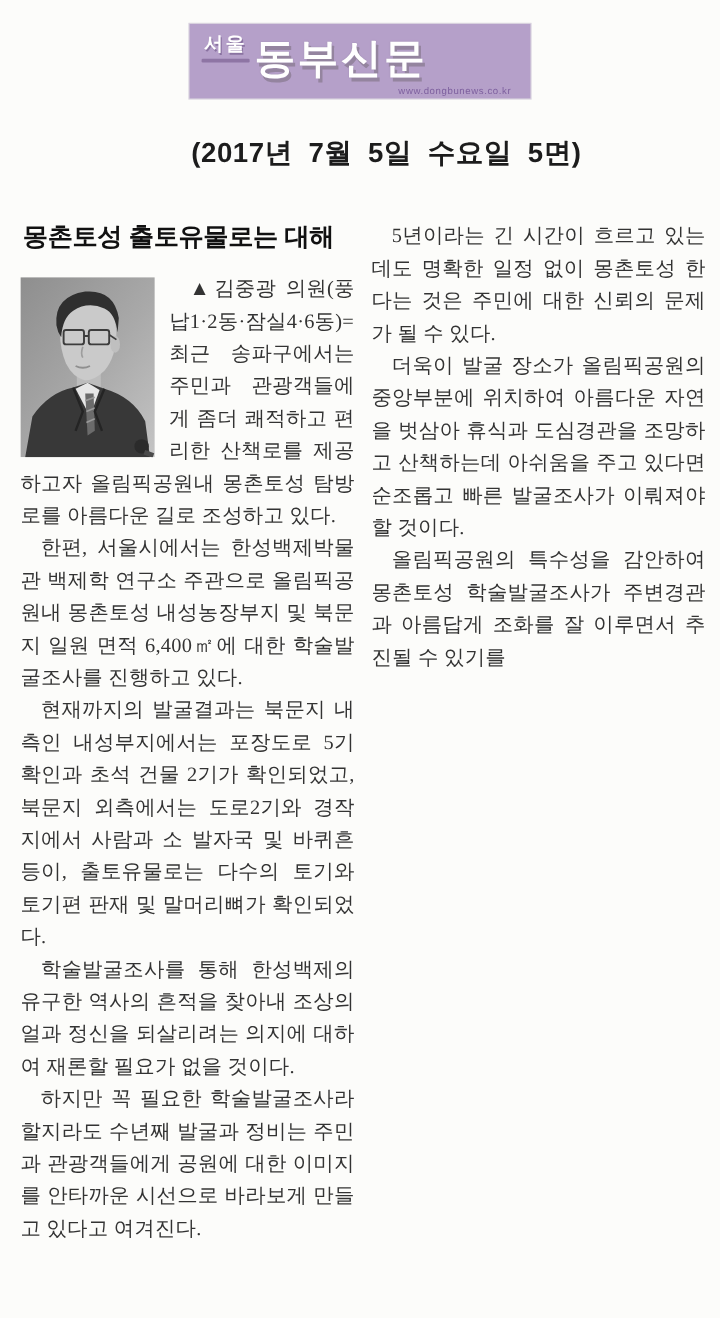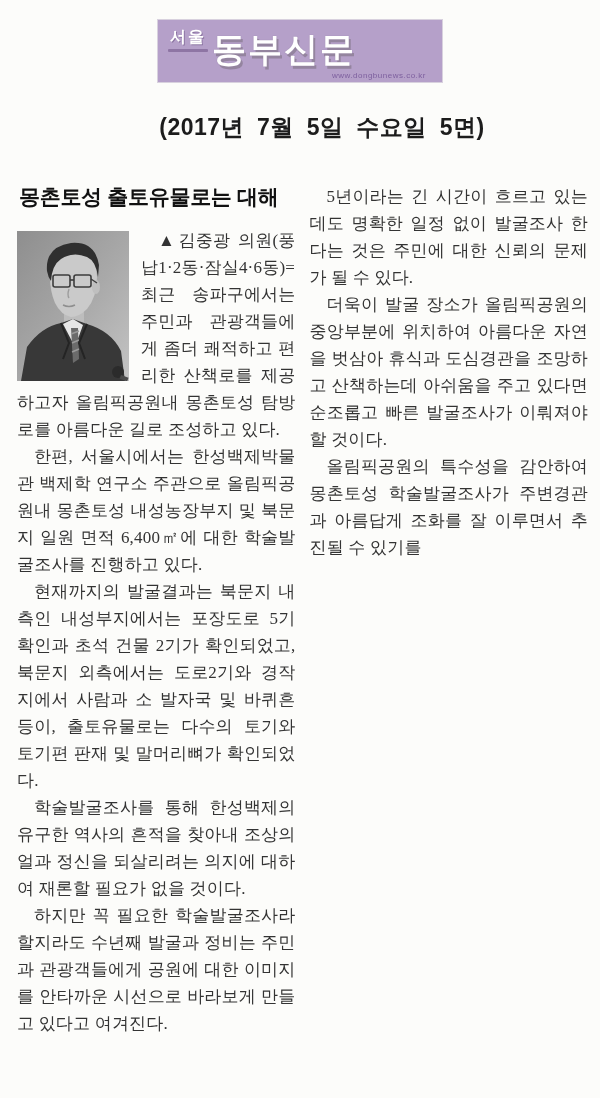--- a/index.html
+++ b/index.html
@@ -143,18 +143,18 @@
     </svg>
 
     <p>▲김중광 의원(풍납1·2동·잠실4·6동)= 최근 송파구에서는 주민과 관광객들에게 좀더 쾌적하고 편리한 산책로를 제공하고자 올림픽공원내 몽촌토성 탐방로를 아름다운 길로 조성하고 있다.</p>
     <p>한편, 서울시에서는 한성백제박물관 백제학 연구소 주관으로 올림픽공원내 몽촌토성 내성농장부지 및 북문지 일원 면적 6,400㎡에 대한 학술발굴조사를 진행하고 있다.</p>
     <p>현재까지의 발굴결과는 북문지 내측인 내성부지에서는 포장도로 5기 확인과 초석 건물 2기가 확인되었고, 북문지 외측에서는 도로2기와 경작지에서 사람과 소 발자국 및 바퀴흔 등이, 출토유물로는 다수의 토기와 토기편 판재 및 말머리뼈가 확인되었다.</p>
     <p>학술발굴조사를 통해 한성백제의 유구한 역사의 흔적을 찾아내 조상의 얼과 정신을 되살리려는 의지에 대하여 재론할 필요가 없을 것이다.</p>
     <p>하지만 꼭 필요한 학술발굴조사라 할지라도 수년째 발굴과 정비는 주민과 관광객들에게 공원에 대한 이미지를 안타까운 시선으로 바라보게 만들고 있다고 여겨진다.</p>
   </div>
 
   <div class="col body-text">
-    <p>5년이라는 긴 시간이 흐르고 있는데도 명확한 일정 없이 발굴조사 한다는 것은 주민에 대한 신뢰의 문제가 될 수 있다.</p>
+    <p>5년이라는 긴 시간이 흐르고 있는데도 명확한 일정 없이 몽촌토성 한다는 것은 주민에 대한 신뢰의 문제가 될 수 있다.</p>
     <p>더욱이 발굴 장소가 올림픽공원의 중앙부분에 위치하여 아름다운 자연을 벗삼아 휴식과 도심경관을 조망하고 산책하는데 아쉬움을 주고 있다면 순조롭고 빠른 발굴조사가 이뤄져야 할 것이다.</p>
     <p>올림픽공원의 특수성을 감안하여 몽촌토성 학술발굴조사가 주변경관과 아름답게 조화를 잘 이루면서 추진될 수 있기를</p>
   </div>
 
 </div>
 
 </body></html>

